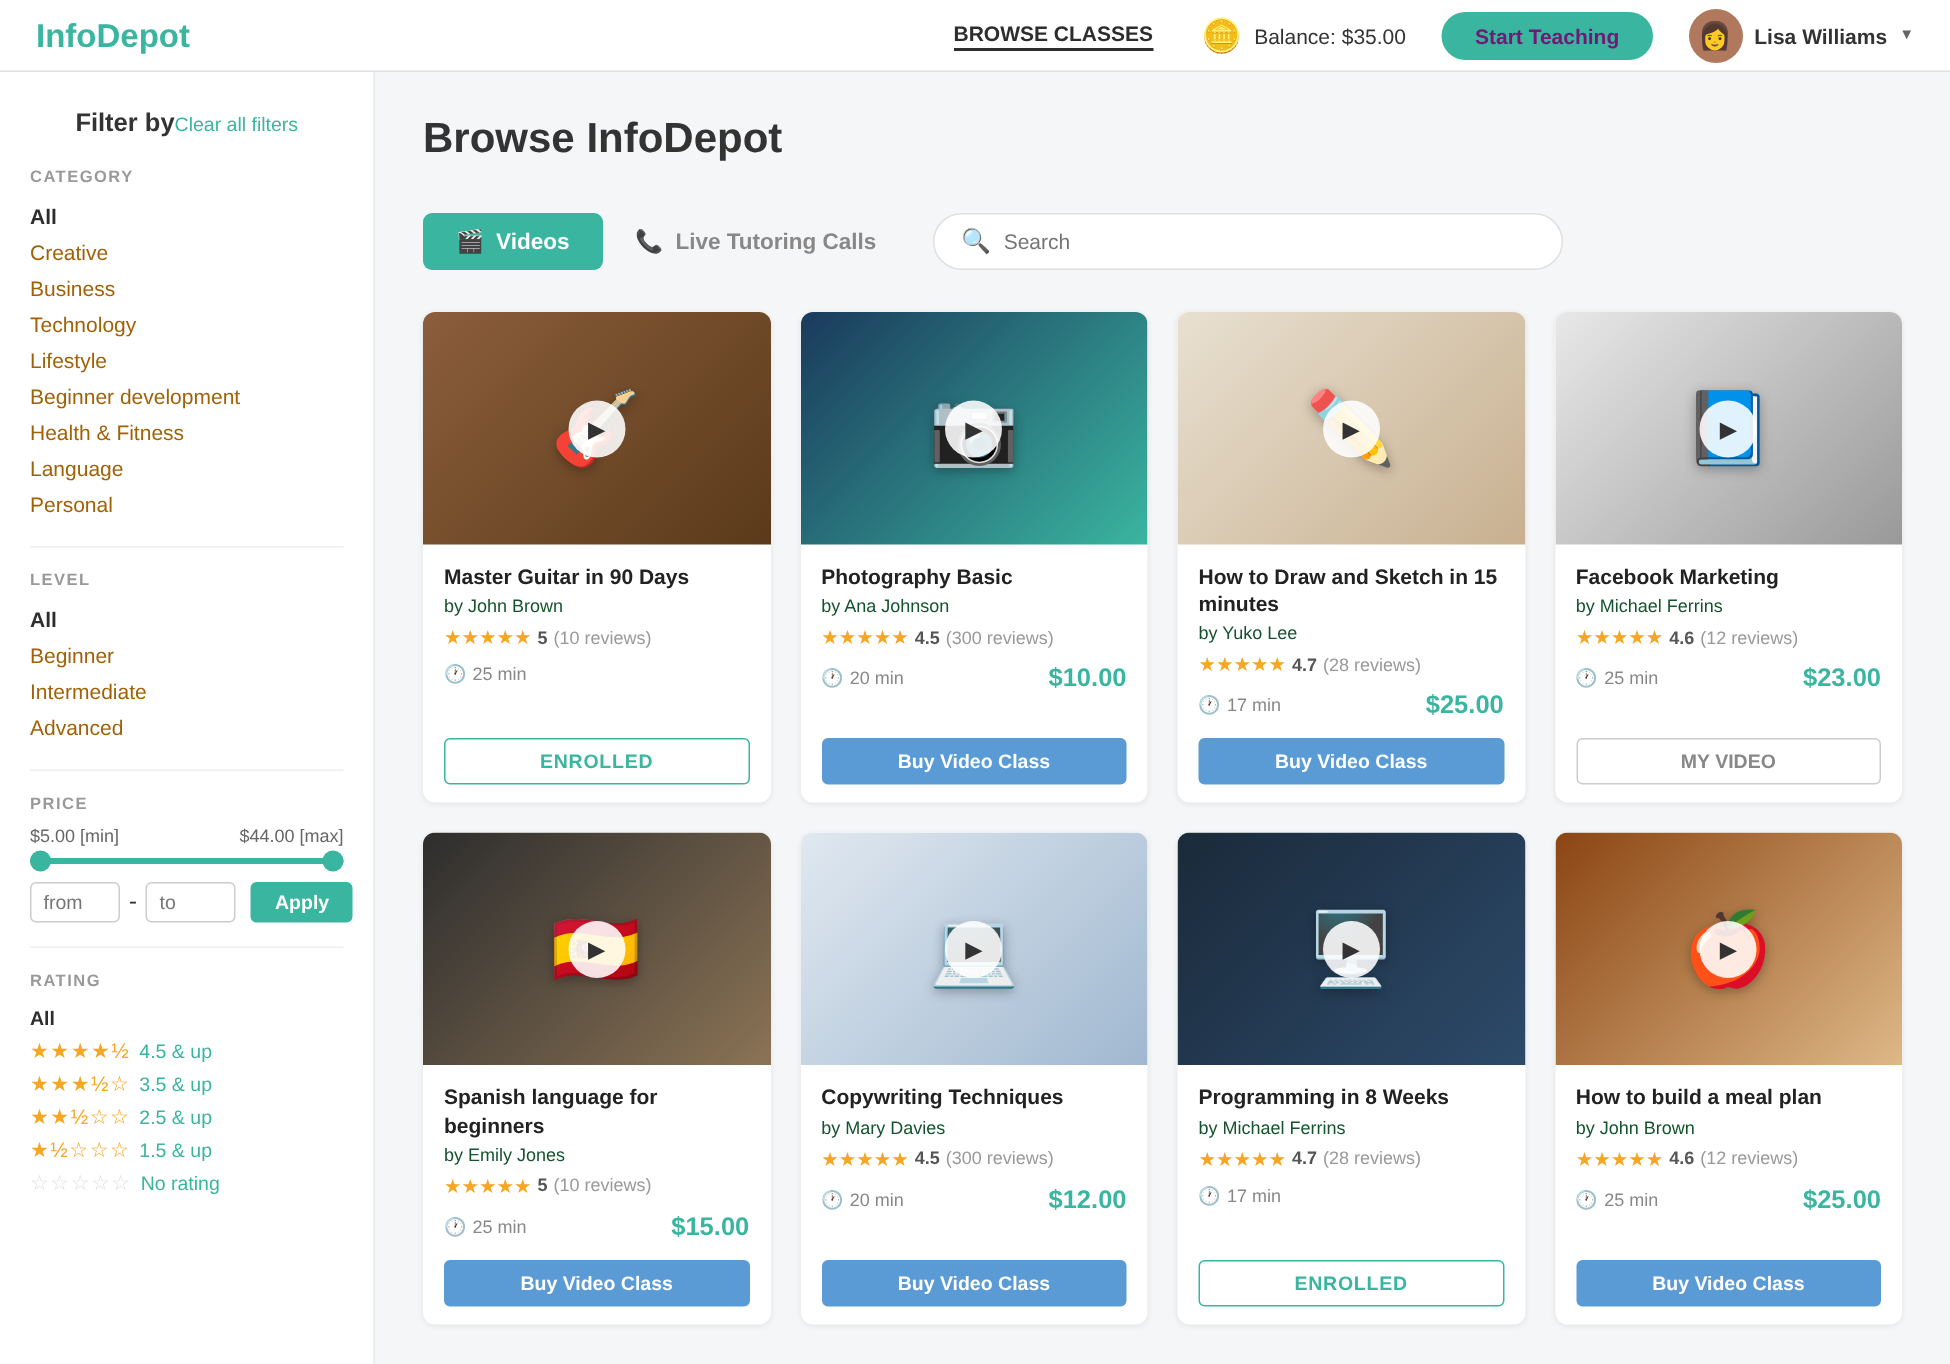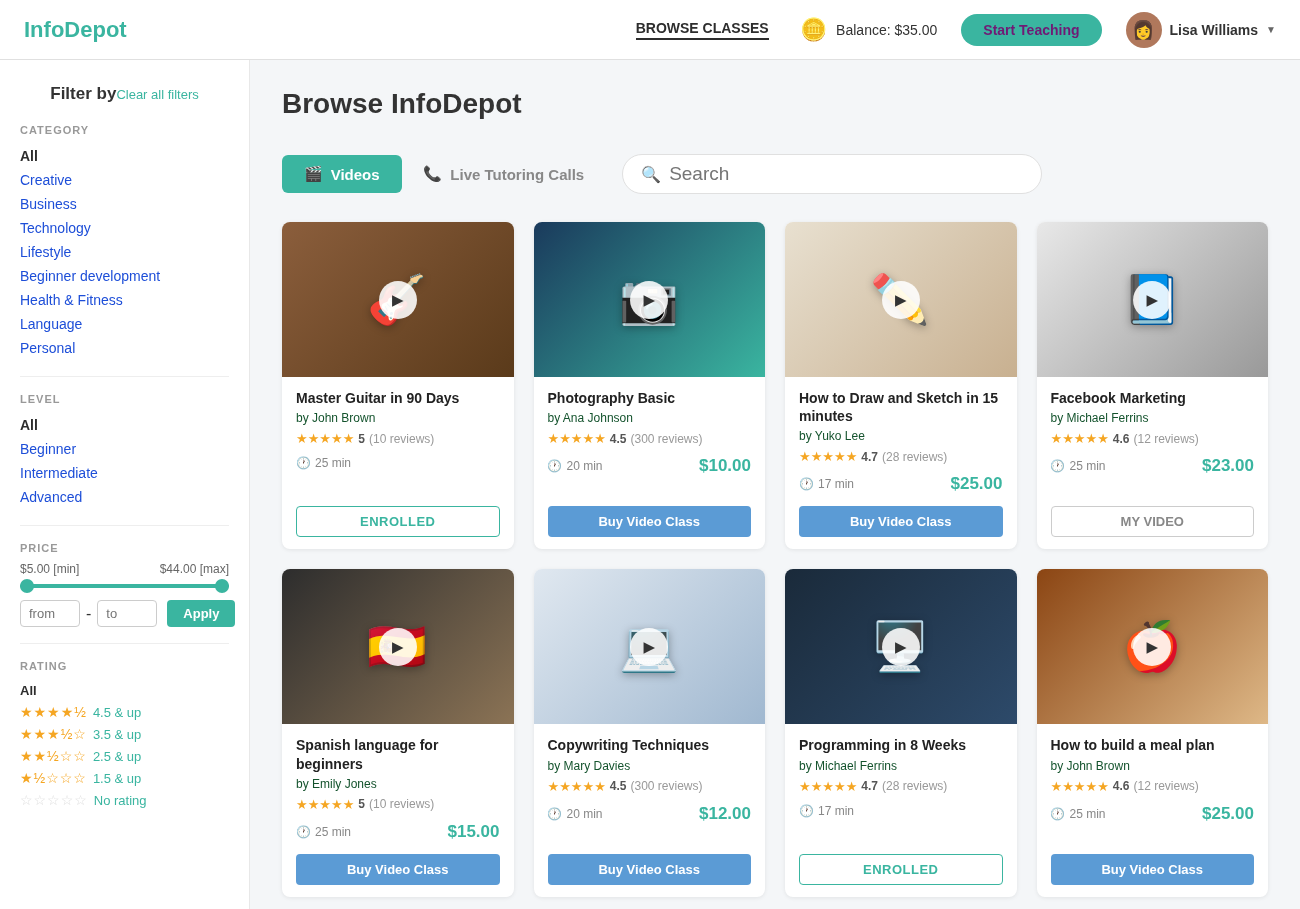--- a/index.html
+++ b/index.html
@@ -1,21 +1,21 @@
 <!DOCTYPE html>
 <html><head>
   <meta charset="utf-8">
   <style>
     * { box-sizing: border-box; margin: 0; padding: 0; }
     body { font-family: 'Segoe UI', Arial, sans-serif; background: #f4f6f8; color: #333; }
 
     
     .navbar {
       display: flex; align-items: center; background: #fff;
-      padding: 0 24px; height: 60px; border-bottom: 1px solid #e0e0e0;
+      padding: 0 24px; height: 48px; border-bottom: 1px solid #e0e0e0;
       position: sticky; top: 0; z-index: 100;
     }
     .nav-logo { font-size: 22px; font-weight: 700; color: #3ab5a0; margin-right: auto; }
     .nav-browse { font-weight: 700; font-size: 14px; color: #2d2d2d; border-bottom: 2px solid #2d2d2d; padding-bottom: 2px; margin-right: 32px; cursor: pointer; }
     .nav-balance { display: flex; align-items: center; gap: 8px; font-size: 14px; margin-right: 24px; }
     .nav-start-btn {
       background: #3ab5a0; color: #701a75; border: none; border-radius: 24px;
       padding: 8px 22px; font-size: 14px; font-weight: 600; cursor: pointer; margin-right: 24px;
     }
     .nav-user { display: flex; align-items: center; gap: 8px; cursor: pointer; }
@@ -32,21 +32,21 @@
 
     
     .sidebar {
       width: 250px; background: #fff; padding: 24px 20px;
       border-right: 1px solid #e8e8e8; flex-shrink: 0;
     }
     .sidebar-filter-header { display: flex; align-items: center; justify-content: center; margin-bottom: 20px; }
     .sidebar-filter-title { font-size: 17px; font-weight: 700; }
     .sidebar-clear-link { font-size: 13px; color: #3ab5a0; cursor: pointer; }
     .sidebar-section-title { font-size: 11px; font-weight: 700; color: #999; letter-spacing: 1px; margin-bottom: 8px; margin-top: 4px; }
-    .sidebar-item { font-size: 14px; color: #1d4ed8; cursor: pointer; padding: 4px 0; }
+    .sidebar-item { font-size: 14px; color: #a16207; cursor: pointer; padding: 4px 0; }
     .sidebar-item.active { color: #2d2d2d; font-weight: 700; }
     .sidebar-divider { border: none; border-top: 1px solid #eee; margin: 16px 0; }
 
     
     .price-labels { display: flex; justify-content: space-between; font-size: 12px; color: #666; margin-bottom: 8px; }
     .price-slider-track { height: 4px; background: #e0e0e0; border-radius: 2px; position: relative; margin-bottom: 12px; }
     .price-slider-fill { position: absolute; left: 0; right: 0; height: 100%; background: #3ab5a0; border-radius: 2px; }
     .price-slider-thumb {
       width: 14px; height: 14px; background: #3ab5a0; border-radius: 50%;
       position: absolute; top: -5px; cursor: pointer;
@@ -81,21 +81,21 @@
       border-radius: 6px 6px 0 0;
     }
     .tab.active { background: #3ab5a0; color: #fff; border-radius: 6px; }
     .tab.inactive { color: #888; background: transparent; }
     .search-box {
       display: flex; align-items: center; background: #fff;
       border: 1.5px solid #e0e0e0; border-radius: 24px; padding: 8px 18px;
       flex: 1; max-width: 420px; gap: 8px;
     }
     .search-icon { color: #aaa; font-size: 16px; }
-    .search-input { border: none; outline: none; font-size: 19px; color: #0f766e; flex: 1; background: transparent; }
+    .search-input { border: none; outline: none; font-size: 14px; color: #0f766e; flex: 1; background: transparent; }
 
     
     .courses-grid { display: grid; grid-template-columns: repeat(4, 1fr); gap: 20px; }
     .course-card {
       background: #fff; border-radius: 8px; overflow: hidden;
       box-shadow: 0 1px 4px rgba(0,0,0,0.08); display: flex; flex-direction: column;
     }
     .course-thumb {
       width: 100%; height: 155px; object-fit: cover; display: block;
       position: relative; overflow: hidden; background: #ccc;

